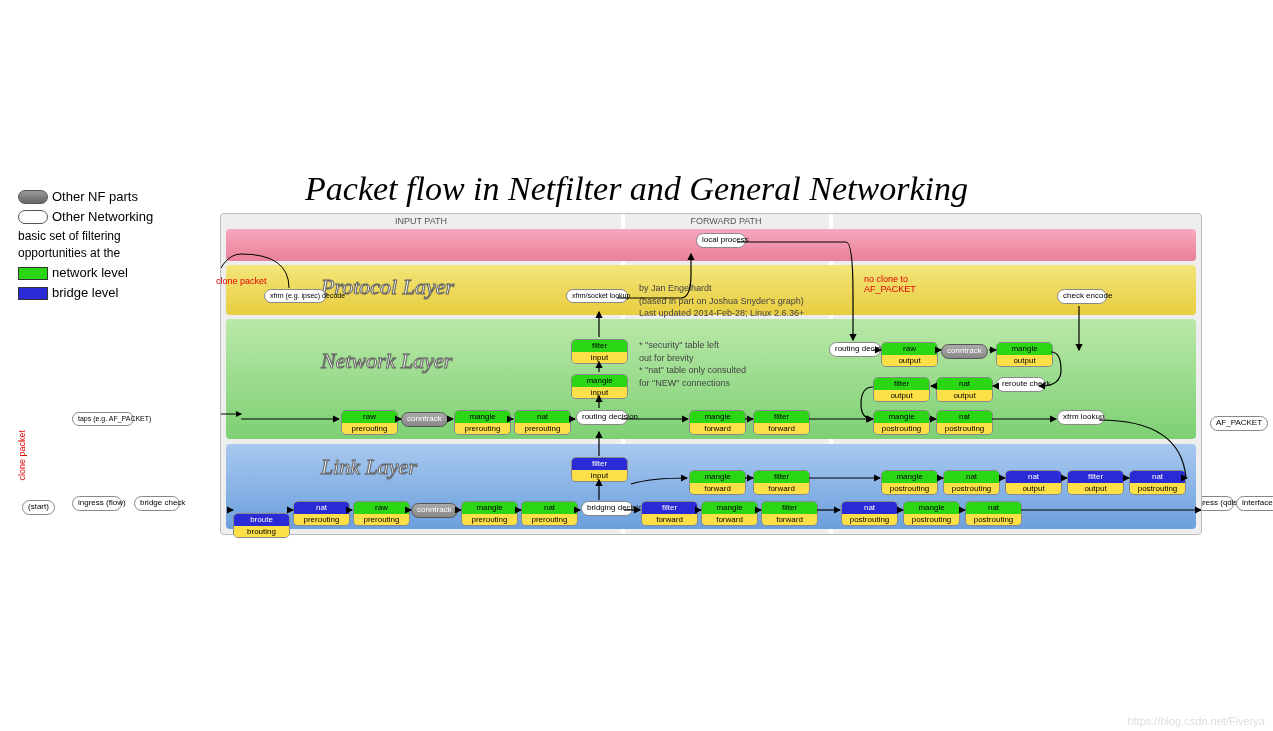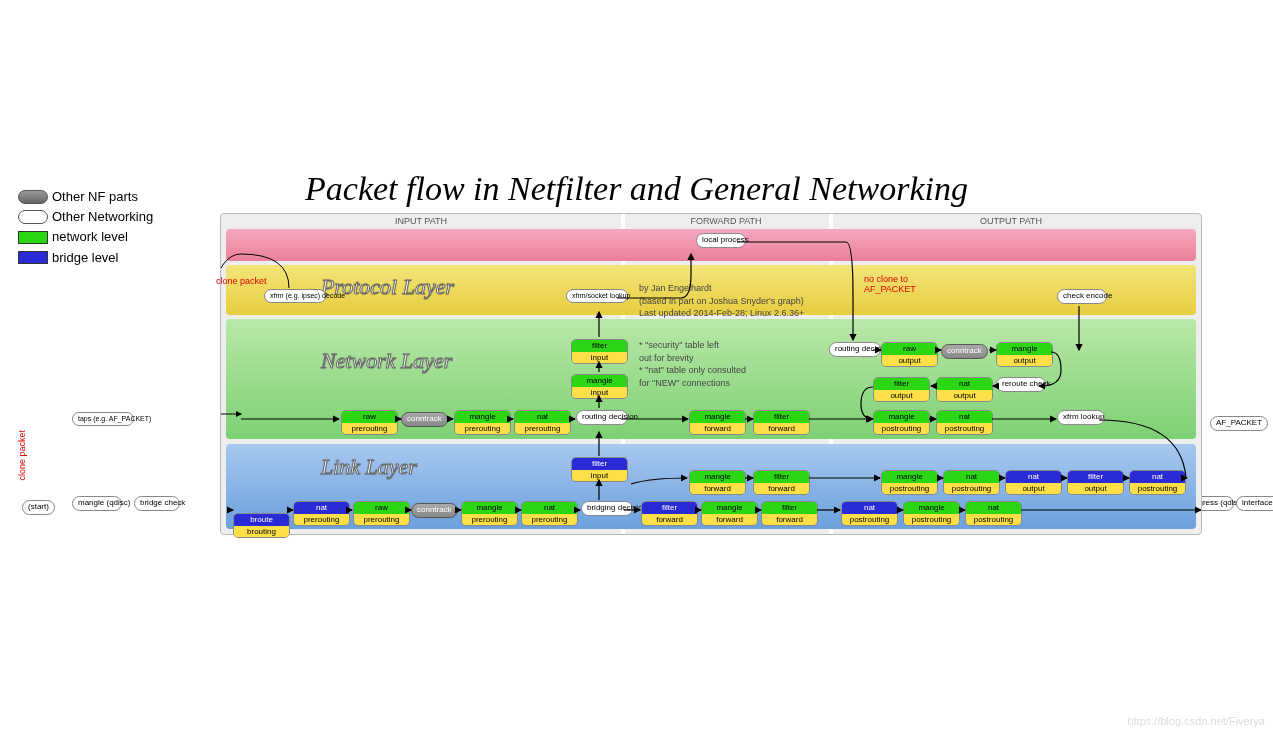--- a/index.html
+++ b/index.html
@@ -50,45 +50,45 @@
 
 <div class="legend">
   <div class="legend-row">
       <span class="pill dark"></span>
       <span>Other NF parts</span>
     </div>
   <div class="legend-row">
       <span class="pill light"></span>
       <span>Other Networking</span>
     </div>
+  <div style="font-size:12px">basic set of filtering opportunities at the</div>
   <div class="legend-row">
       <span class="swatch green"></span>
       <span>network level</span>
     </div>
   <div class="legend-row">
       <span class="swatch blue"></span>
       <span>bridge level</span>
     </div>
 </div>
 
 <div class="nd" style="top:500px;left:22px">(start)</div>
-<div class="nd" style="top:496px;left:72px;width:38px">mangle (qdisc)</div>
+<div class="nd" style="top:496px;left:72px;width:38px">ingress (flow)</div>
 <div class="nd" style="top:496px;left:134px;width:34px">bridge check</div>
 <div class="nd" style="top:412px;left:72px;width:50px;font-size:7px">taps (e.g. AF_PACKET)</div>
 <div class="red-vert" style="top:430px;left:17px">clone packet</div>
 
 <div class="nd" style="top:496px;left:1188px;width:34px">egress (qdisc)</div>
 <div class="nd" style="top:496px;left:1236px;width:40px">interface output</div>
 <div class="nd" style="top:416px;left:1210px">AF_PACKET</div>
 <div class="red-vert" style="top:430px;left:1178px">clone packet</div>
 
 <div class="container">
   <div class="path-header ph-input">INPUT PATH</div>
   <div class="path-header ph-forward">FORWARD PATH</div>
-  <div class="path-header ph-output">OUTPUT PATH</div>
   <div class="vdiv vdiv1"></div>
   <div class="vdiv vdiv2"></div>
   <div class="layer layer-app"></div>
   <div class="layer layer-proto"></div>
   <div class="layer layer-net"></div>
   <div class="layer layer-link"></div>
   <div class="layer-title lt-proto">Protocol Layer</div>
   <div class="layer-title lt-net">Network Layer</div>
   <div class="layer-title lt-link">Link Layer</div>
 

